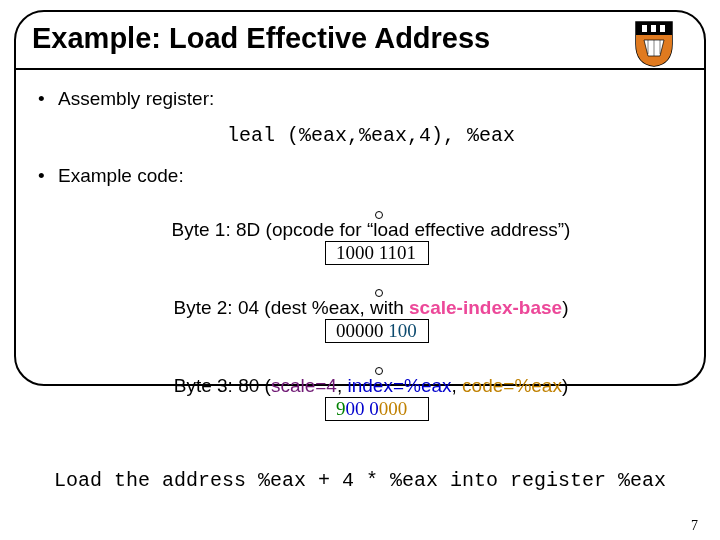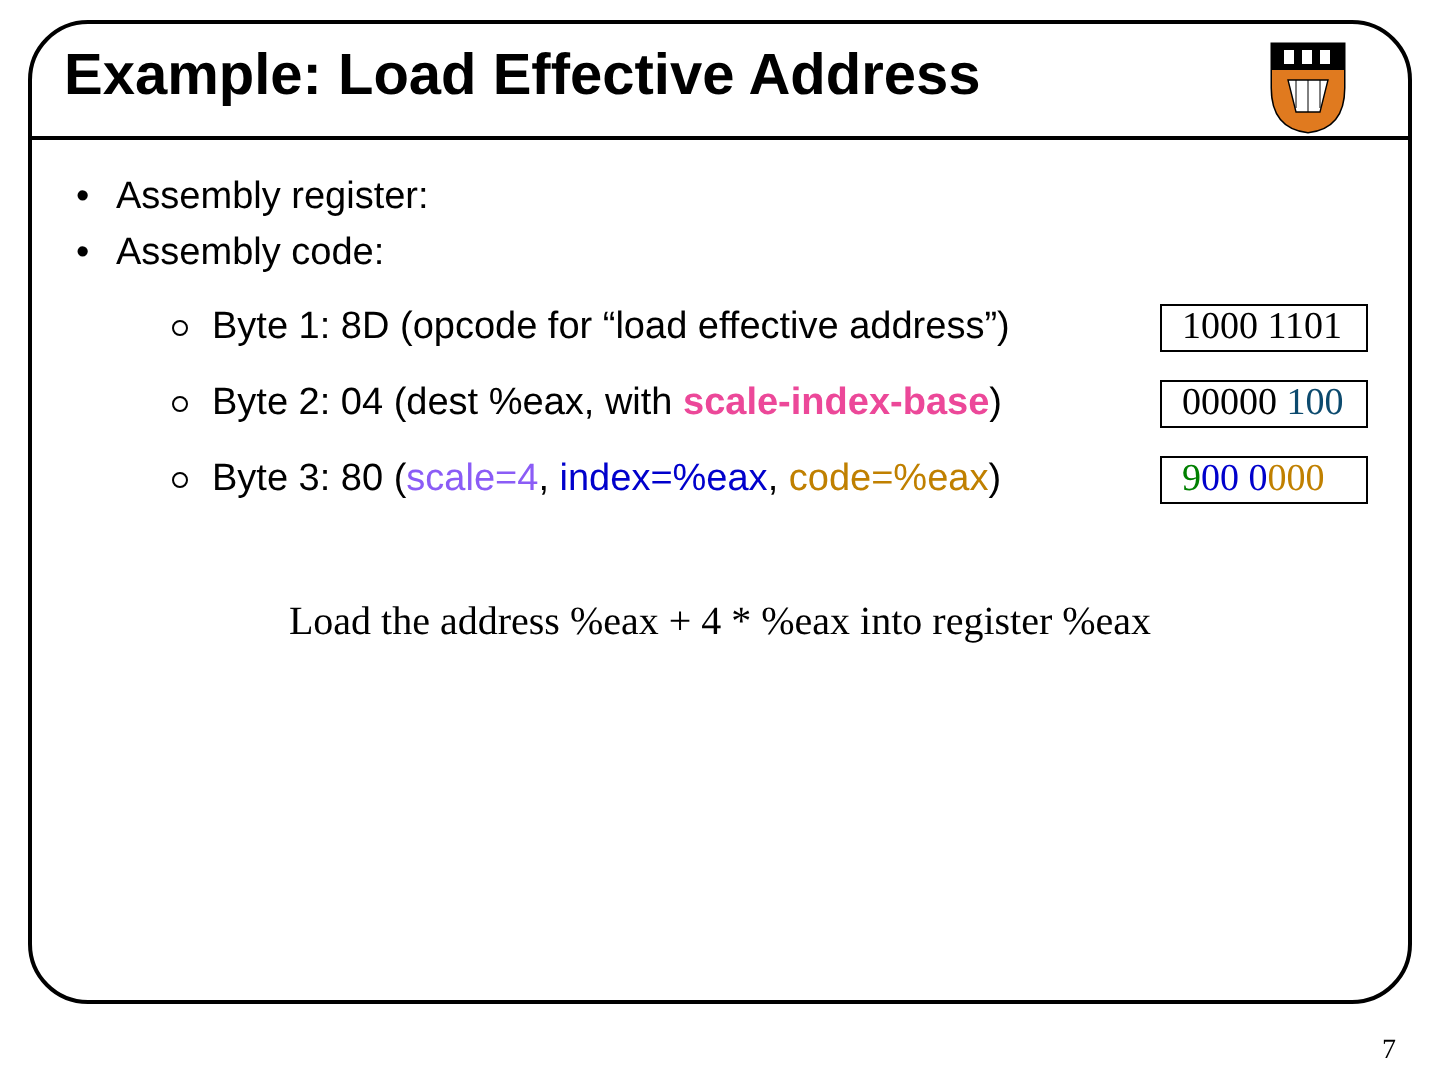--- a/index.html
+++ b/index.html
@@ -15,21 +15,21 @@
   .slide {
     width: 720px;
     height: 540px;
     position: relative;
     padding: 10px 14px 14px 14px;
   }
   .frame {
     border: 2px solid #000;
     border-radius: 30px;
     width: 100%;
-    height: 492px;
+    height: 376px;
     position: relative;
     padding: 0;
     overflow: visible;
   }
   .title-row {
     display: flex;
     align-items: flex-start;
     padding: 4px 28px 0 16px;
     border-bottom: 2px solid #000;
     height: 58px;
@@ -72,56 +72,57 @@
     margin: 14px 0 18px 0;
   }
   ul.lvl2 {
     list-style: none;
     padding: 0;
     margin: 6px 0 0 0;
   }
   ul.lvl2 > li {
     display: flex;
     align-items: center;
-    margin: 14px 0;
+    margin: 24px 0;
+    flex-direction: column;
   }
   .circ {
     width: 8px;
     height: 8px;
     border: 1px solid #000;
     border-radius: 50%;
     margin-right: 12px;
     margin-left: 28px;
     flex-shrink: 0;
   }
   .byte-text {
     font-size: 19px;
     flex: 1;
   }
   .byte-text .sib { color: #ec4899; font-weight: bold; }
-  .byte-text .scale { color: #8b5cf6; text-align: right; }
+  .byte-text .scale { color: #701a75; text-align: right; }
   .byte-text .idx { color: #0000cc; }
   .byte-text .base { color: #c08000; }
   .binbox {
     border: 1.5px solid #000;
     padding: 0 10px;
     font-family: "Times New Roman", serif;
     font-size: 19px;
     white-space: nowrap;
     margin-left: 12px;
     min-width: 104px;
     text-align: left;
   }
   .b3 .scale { color: #008000; }
   .b3 .idx { color: #0000cc; }
   .b3 .base { color: #c08000; }
   .b2 .d { color: #000; }
   .b2 .sibflag { color: #0c4a6e; }
   .footer-line {
-    font-family: Liberation Serif, serif;
+    font-family: Liberation Mono, monospace;
     font-size: 20px;
     text-align: center;
     margin-top: 48px;
   }
   .pagenum {
     position: absolute;
     right: 22px;
     bottom: 6px;
     font-family: "Times New Roman", serif;
     font-size: 14px;
@@ -147,23 +148,24 @@
           <line x1="22" y1="22" x2="22" y2="38" stroke="#000" stroke-width="0.5"></line>
           <line x1="28" y1="22" x2="28" y2="36" stroke="#000" stroke-width="0.5"></line>
         </svg>
       </div>
     </div>
 
     <div class="body">
       <ul class="lvl1">
         <li>
           <span>Assembly register:</span>
+          <div class="code">leal  (%eax,%eax,4), %eax</div>
         </li>
         <li>
-          <span>Assembly code:</span>
+          <span>Example code:</span>
           <ul class="lvl2">
 
             <li>
               <span class="circ"></span>
               <span class="byte-text">Byte 1: 8D (opcode for “load effective address”)</span>
               <span class="binbox">1000 1101</span>
             </li>
 
             <li>
               <span class="circ"></span>

